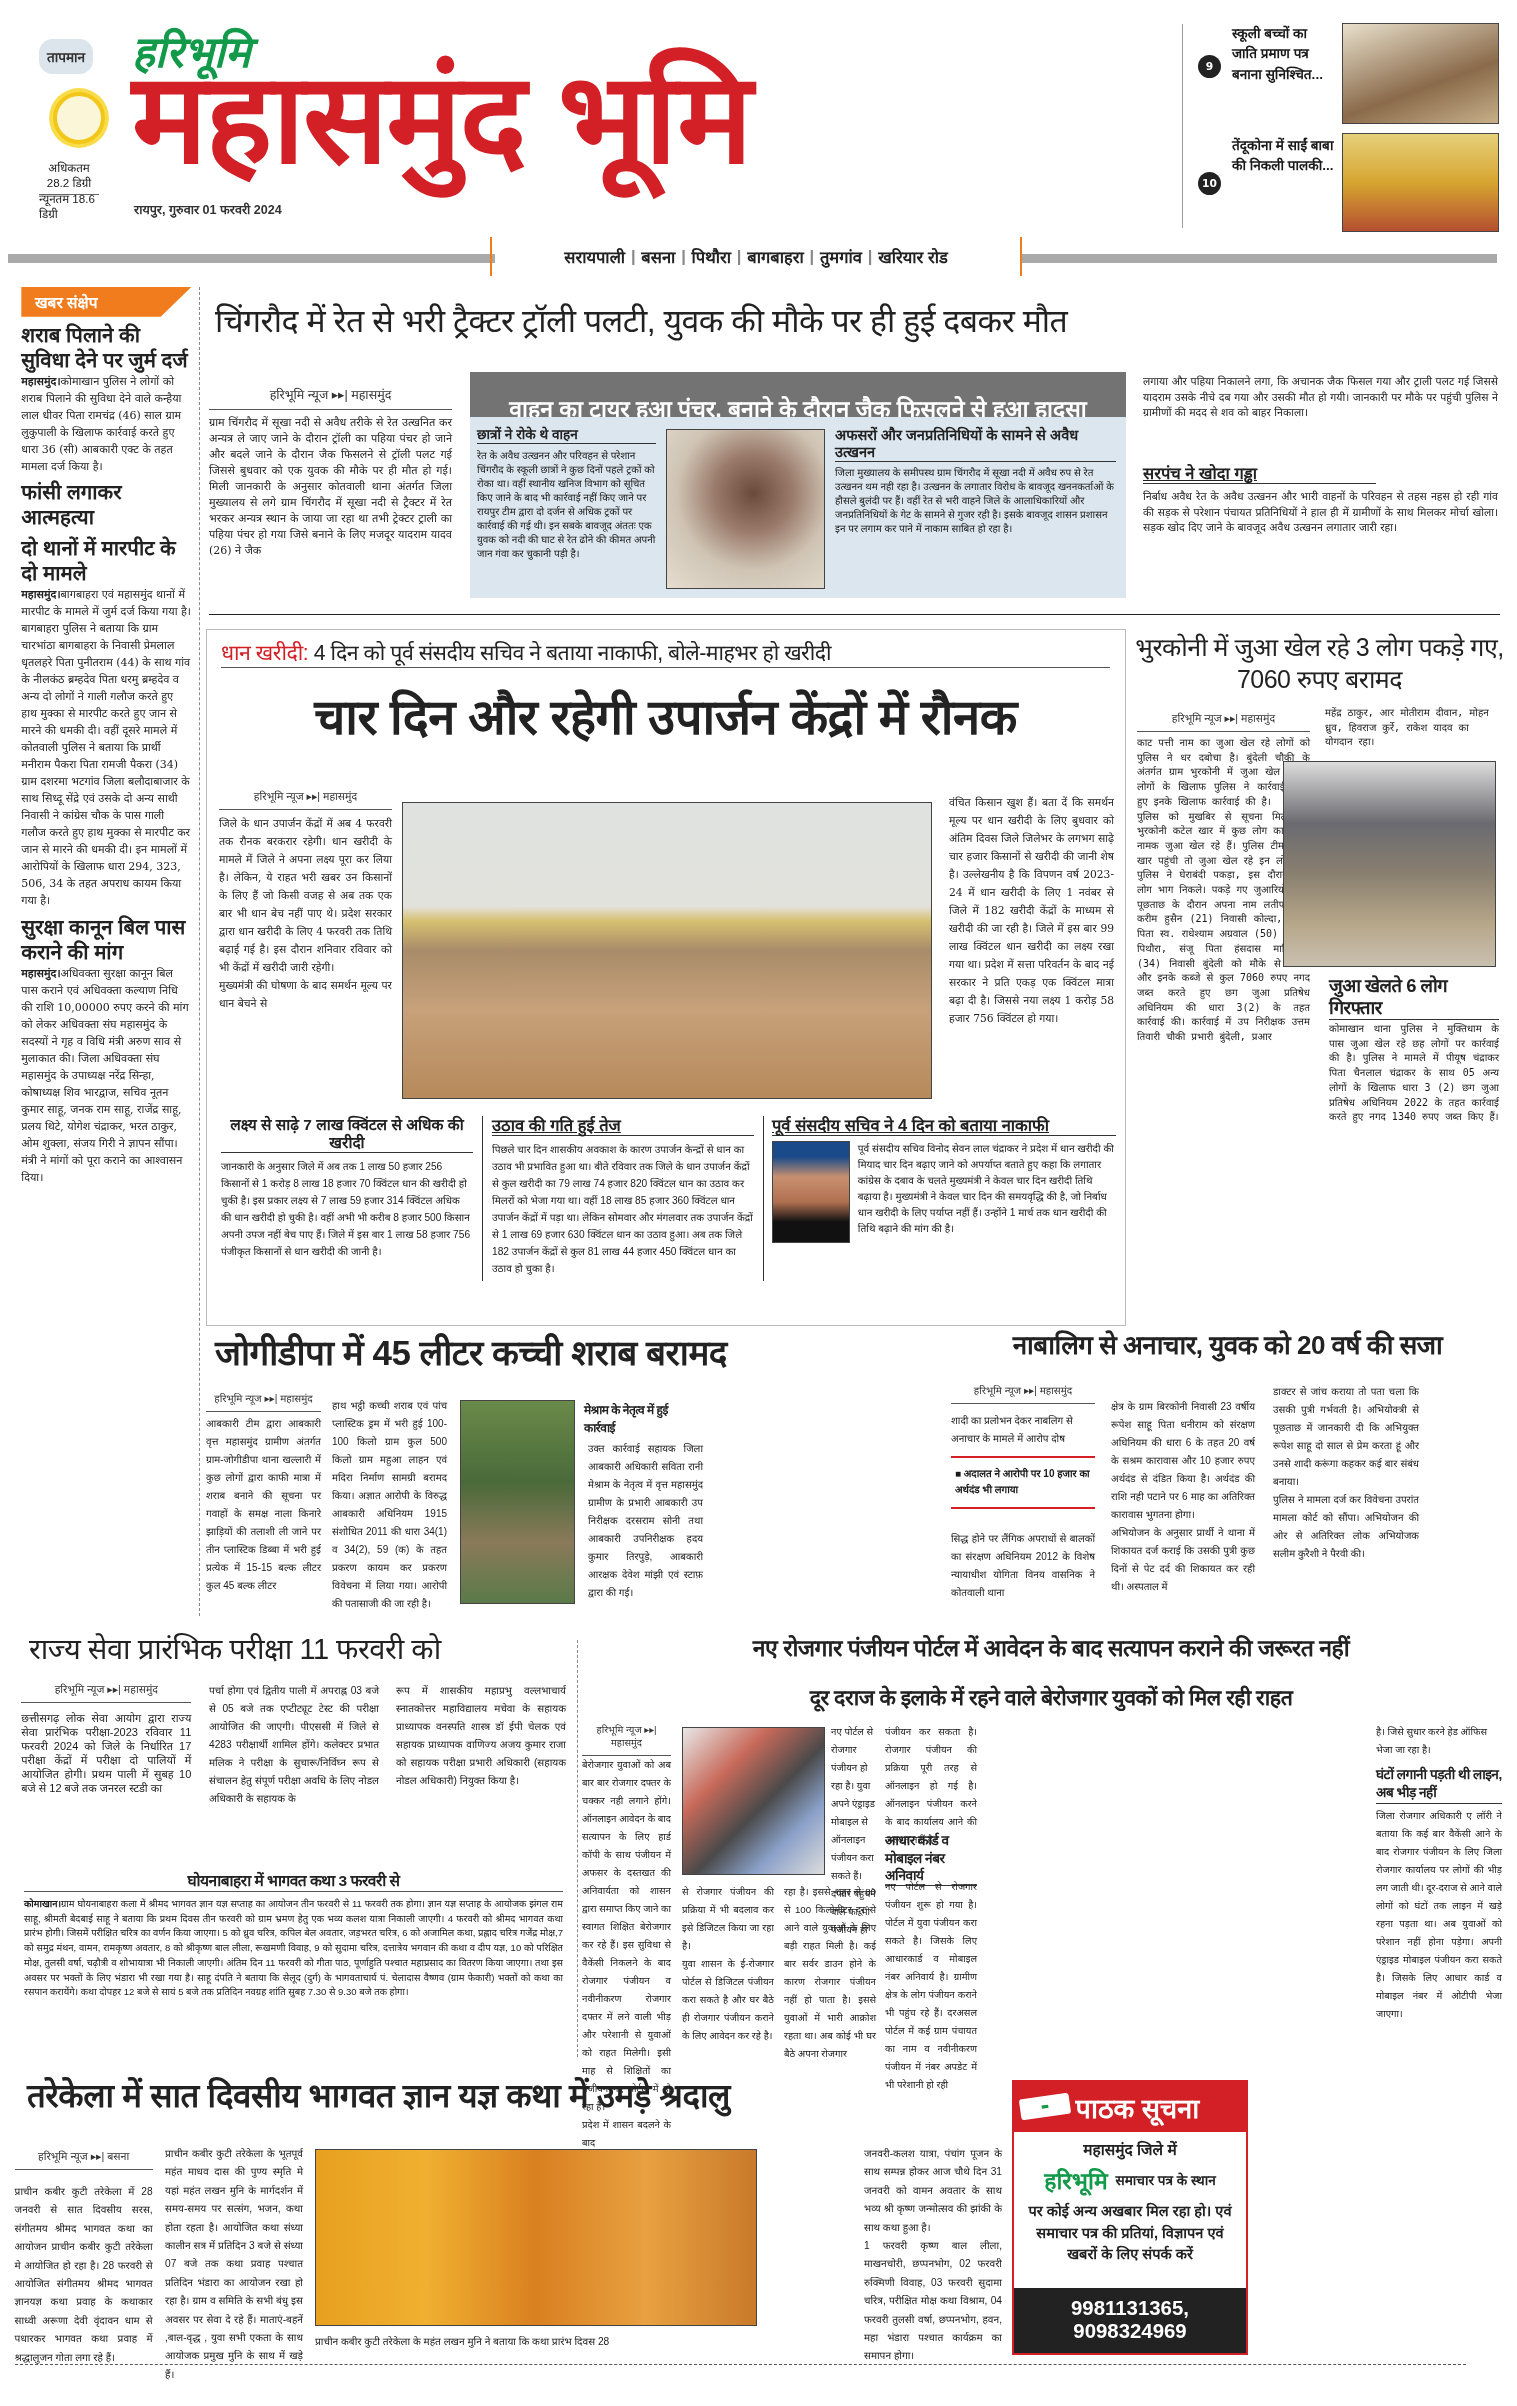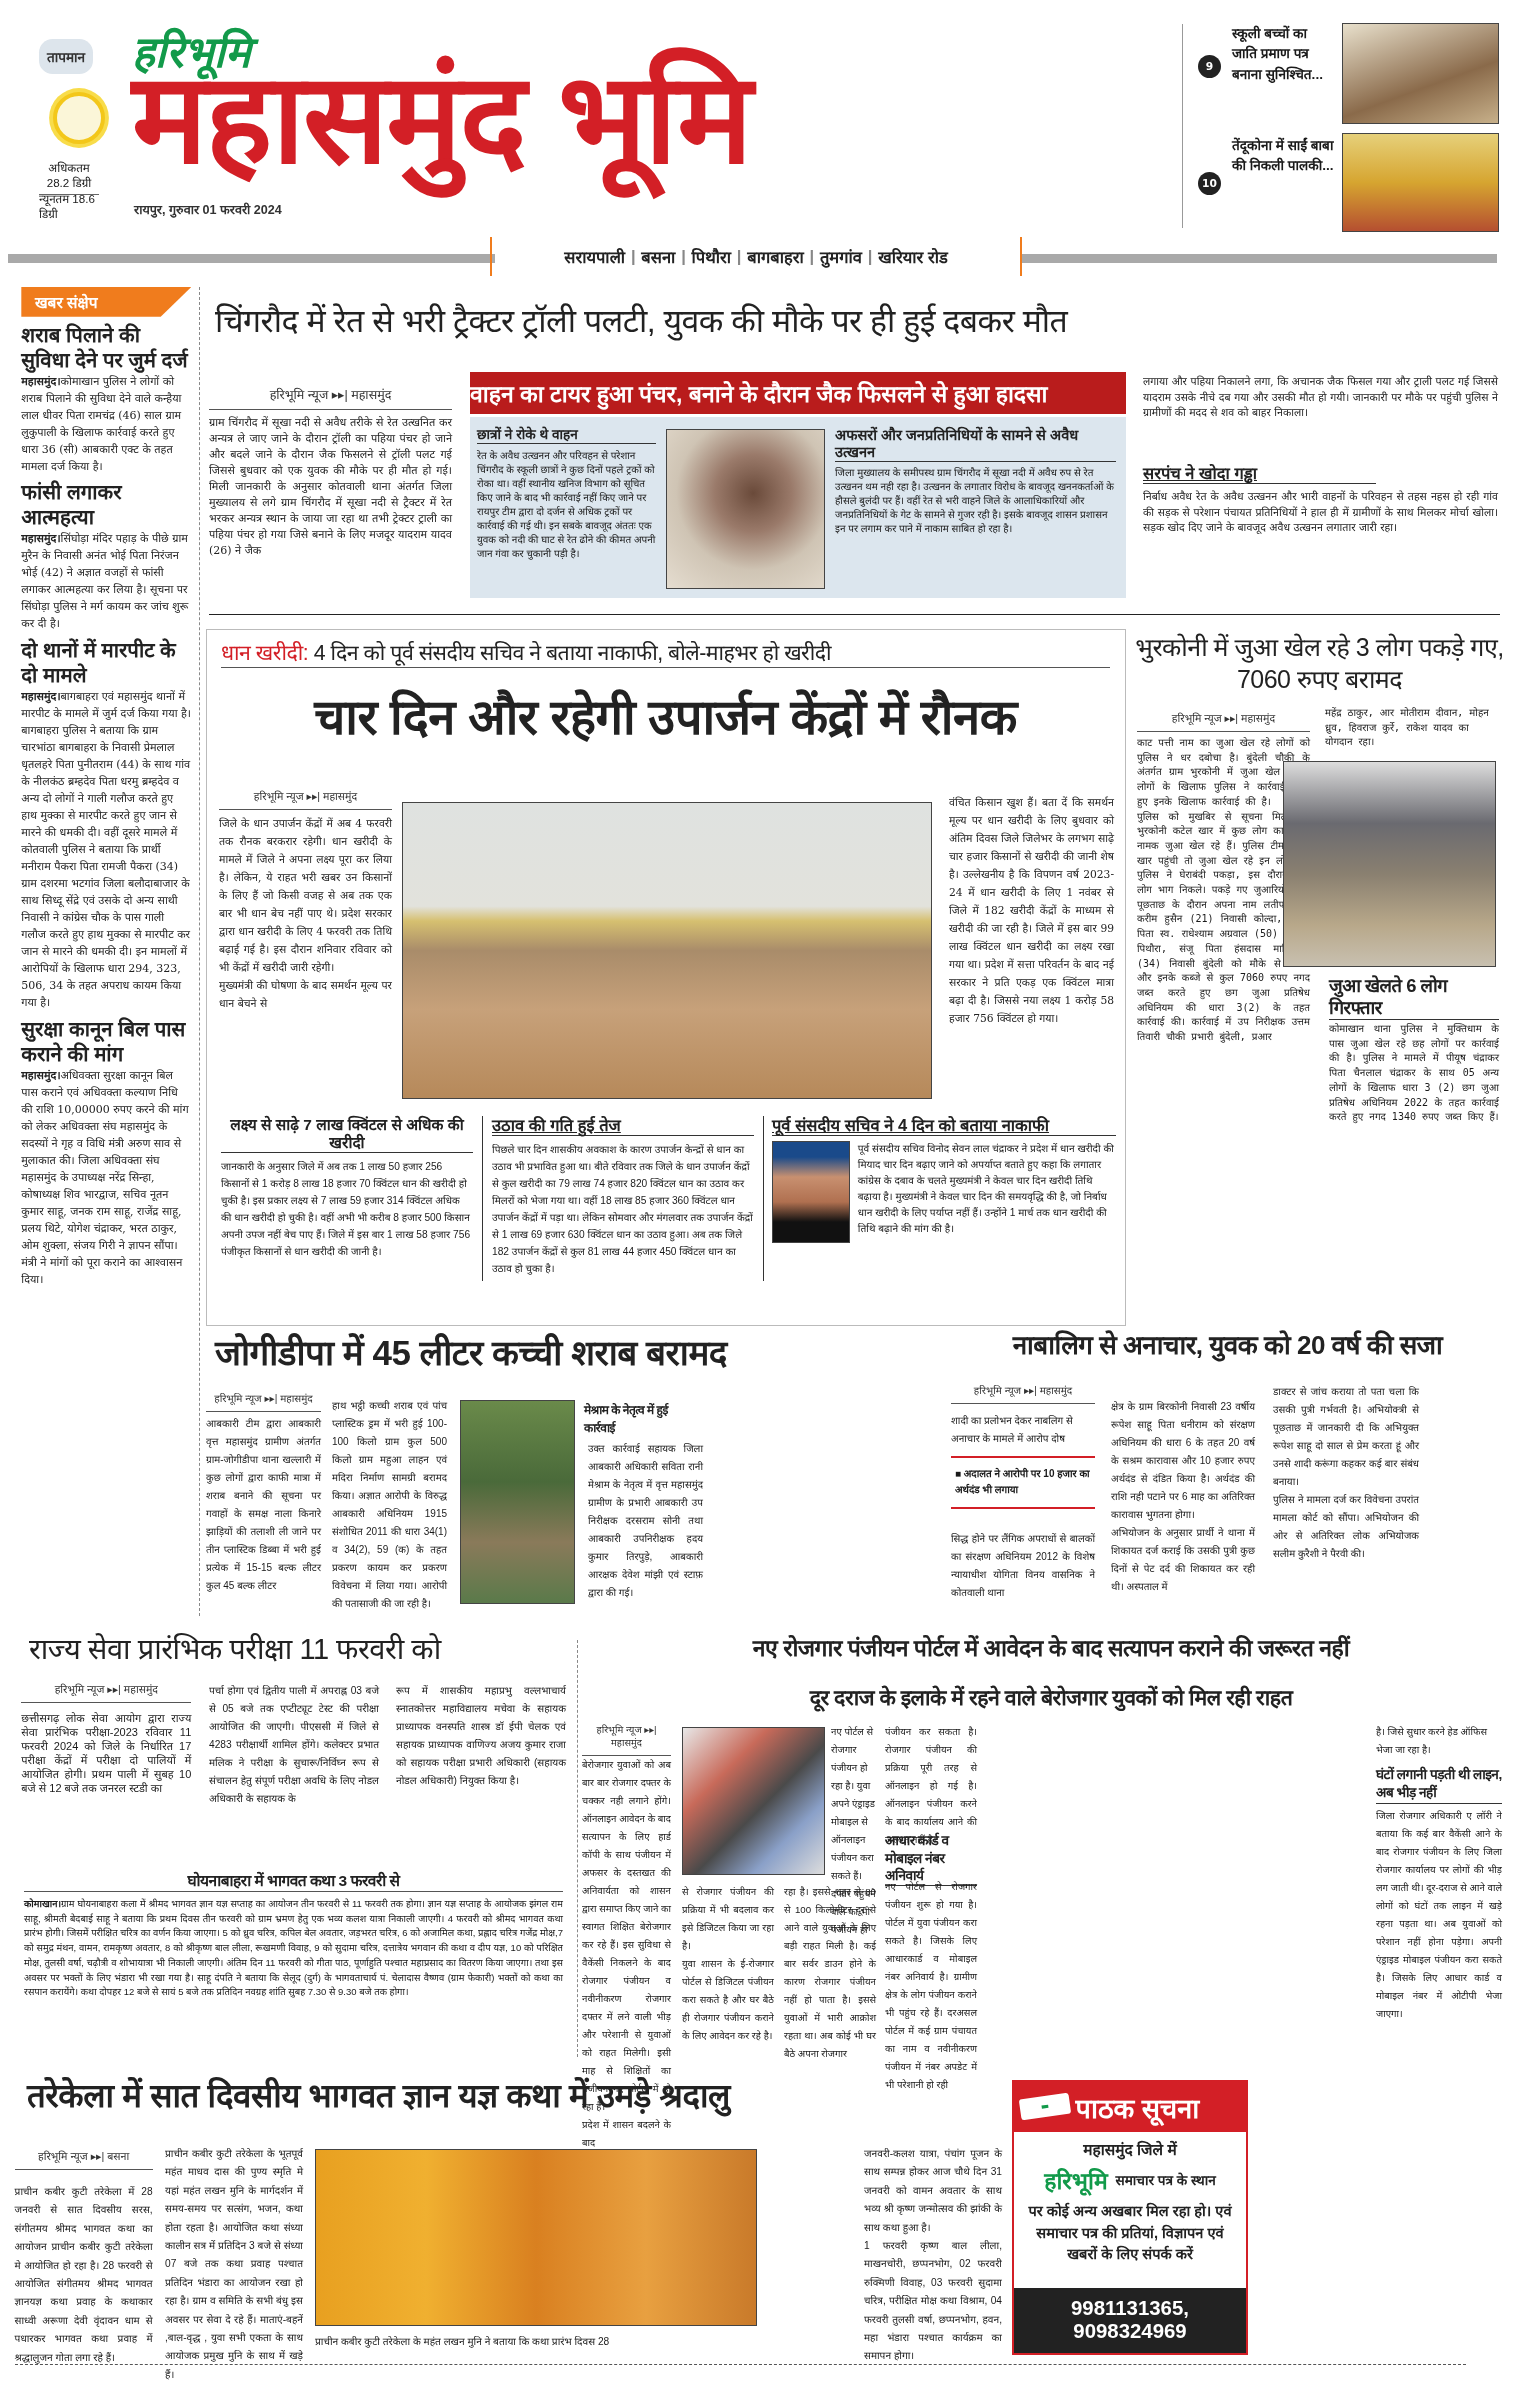--- a/index.html
+++ b/index.html
@@ -12,21 +12,21 @@
 .sub{font-family:"Liberation Sans",sans-serif;font-weight:bold;font-size:19.4px;color:#222;border-bottom:1.9px solid #333;margin-bottom:4.9px;line-height:1.15;text-decoration:underline}
 .photo{background:#9a8a6a;border:1px solid #444;overflow:hidden}
 .vline{border-left:1px dashed #888}
 .bk{font-weight:bold}
 
 .temp-pill{background:#dde5ec;border-radius:13.6px;font-size:13.6px;font-weight:bold;text-align:center;padding:7.8px 0;color:#333}
 .sun{width:52px;height:52px;border-radius:50%;background:#fbf6d8;border:4.9px solid #f3c71a;box-shadow:0 0 0 3.9px #f8dc4a}
 .route{font-family:"Liberation Sans",sans-serif;font-weight:bold;font-size:16.5px;color:#222}
 .route span.sep{color:#888;margin:0 5.8px}
 .bar-grey{background:#a9a9a9;height:8.7px}
-.red-strip{background:#b91c1c;color:#fff;font-family:"Liberation Sans",sans-serif;font-weight:bold;font-size:23px;text-align:left;padding:5px 0}
+.red-strip{background:#737373;color:#fff;font-family:"Liberation Sans",sans-serif;font-weight:bold;font-size:23px;text-align:center;padding:20px 0}
 .lightblue{background:#dce6ee}
 .kh-tag{background:#f07c1d;color:#fff;font-weight:bold;font-family:"Liberation Sans",sans-serif;font-size:15.5px;padding:3.9px 13.6px;clip-path:polygon(0 0,100% 0,100% 0,82% 100%,0 100%)}
 .brief-h{font-family:"Liberation Sans",sans-serif;font-weight:bold;font-size:20.4px;line-height:25px;color:#222;margin-top:5.8px}
 .brief-b{font-family:"DejaVu Serif",serif;font-size:11px;line-height:17px;color:#222}
 .num-circle{width:23px;height:23px;border-radius:50%;background:#222;color:#fff;font-size:10.7px;text-align:center;line-height:23px;font-weight:bold}
 .notice{border:2.9px solid #d31f26}
 </style>
 </head>
 <body>
 
@@ -67,21 +67,20 @@
 </div>
 
 <div class="abs" style="left:21.3px;top:287px;width:170px">
   <div class="kh-tag">खबर संक्षेप</div>
   <div>
     <div class="brief-h">शराब पिलाने की सुविधा देने पर जुर्म दर्ज</div>
     <div class="brief-b"><span class="bk">महासमुंद।</span><span>कोमाखान पुलिस ने लोगों को शराब पिलाने की सुविधा देने वाले कन्हैया लाल धीवर पिता रामचंद्र (46) साल ग्राम लुकुपाली के खिलाफ कार्रवाई करते हुए धारा 36 (सी) आबकारी एक्ट के तहत मामला दर्ज किया है।</span></div>
   </div>
   <div>
     <div class="brief-h">फांसी लगाकर आत्महत्या</div>
-    <div class="brief-b"><span class="bk">महासमुंद।</span><span>सिंघोड़ा मंदिर पहाड़ के पीछे ग्राम मुरैन के निवासी अनंत भोई पिता निरंजन भोई (42) ने अज्ञात वजहों से फांसी लगाकर आत्महत्या कर लिया है। सूचना पर सिंघोड़ा पुलिस ने मर्ग कायम कर जांच शुरू कर दी है।</span></div>
   </div>
   <div>
     <div class="brief-h">दो थानों में मारपीट के दो मामले</div>
     <div class="brief-b"><span class="bk">महासमुंद।</span><span>बागबाहरा एवं महासमुंद थानों में मारपीट के मामले में जुर्म दर्ज किया गया है। बागबाहरा पुलिस ने बताया कि ग्राम चारभांठा बागबाहरा के निवासी प्रेमलाल धृतलहरे पिता पुनीतराम (44) के साथ गांव के नीलकंठ ब्रम्हदेव पिता धरमु ब्रम्हदेव व अन्य दो लोगों ने गाली गलौज करते हुए हाथ मुक्का से मारपीट करते हुए जान से मारने की धमकी दी। वहीं दूसरे मामले में कोतवाली पुलिस ने बताया कि प्रार्थी मनीराम पैकरा पिता रामजी पैकरा (34) ग्राम दशरमा भटगांव जिला बलौदाबाजार के साथ सिध्दू सेंद्रे एवं उसके दो अन्य साथी निवासी ने कांग्रेस चौक के पास गाली गलौज करते हुए हाथ मुक्का से मारपीट कर जान से मारने की धमकी दी। इन मामलों में आरोपियों के खिलाफ धारा 294, 323, 506, 34 के तहत अपराध कायम किया गया है।</span></div>
   </div>
   <div>
     <div class="brief-h">सुरक्षा कानून बिल पास कराने की मांग</div>
     <div class="brief-b"><span class="bk">महासमुंद।</span><span>अधिवक्ता सुरक्षा कानून बिल पास कराने एवं अधिवक्ता कल्याण निधि की राशि 10,00000 रुपए करने की मांग को लेकर अधिवक्ता संघ महासमुंद के सदस्यों ने गृह व विधि मंत्री अरुण साव से मुलाकात की। जिला अधिवक्ता संघ महासमुंद के उपाध्यक्ष नरेंद्र सिन्हा, कोषाध्यक्ष शिव भारद्वाज, सचिव नूतन कुमार साहू, जनक राम साहू, राजेंद्र साहू, प्रलय थिटे, योगेश चंद्राकर, भरत ठाकुर, ओम शुक्ला, संजय गिरी ने ज्ञापन सौंपा। मंत्री ने मांगों को पूरा कराने का आश्वासन दिया।</span></div>
   </div>
 </div>

